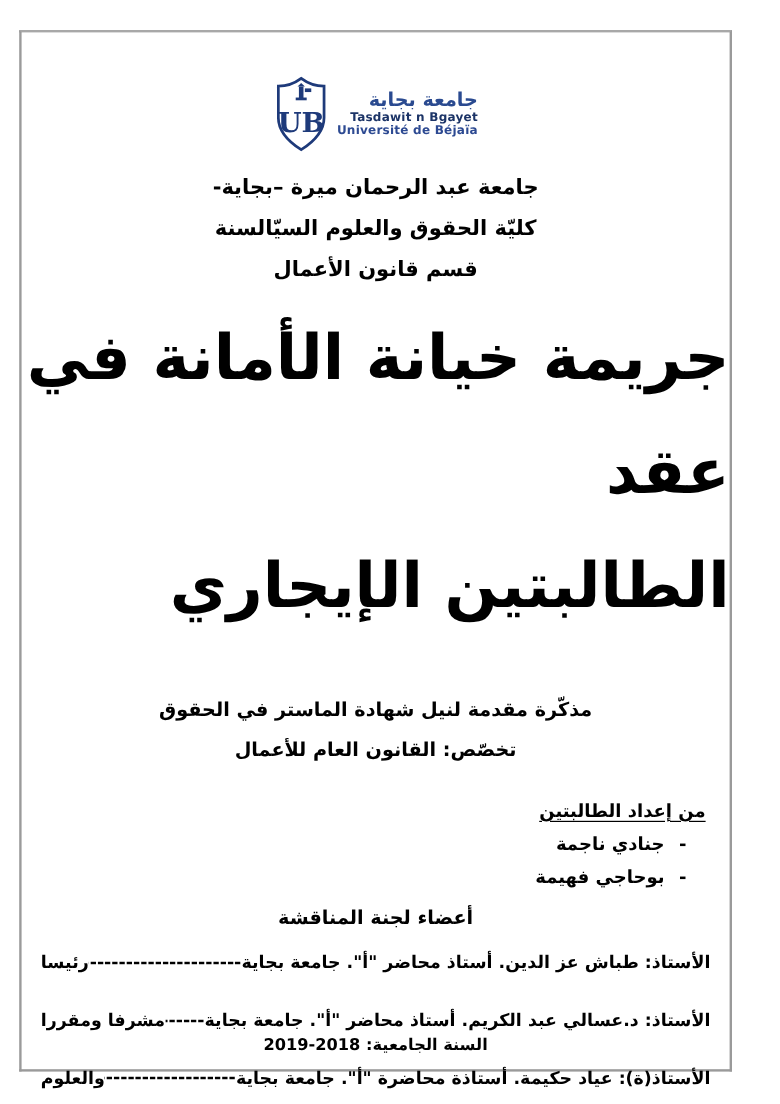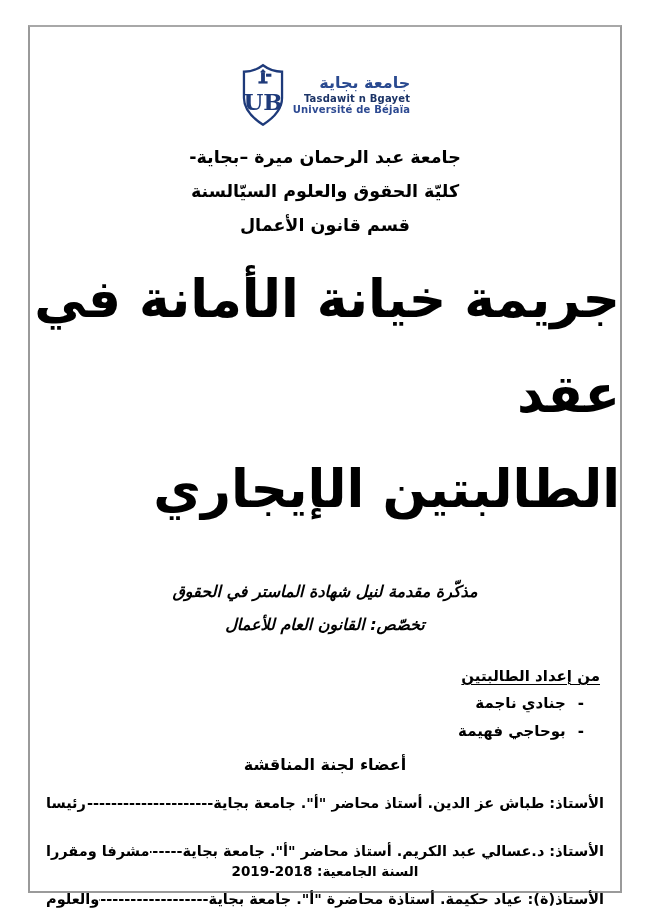--- a/index.html
+++ b/index.html
@@ -11,21 +11,21 @@
     overflow: hidden;
   }
   .page {
     position: relative;
     width: 650px; height: 920px;
     background: #ffffff;
     direction: rtl;
   }
   .frame {
     position: absolute;
-    left: 28px; top: 25px;
+    left: 16px; top: 25px;
     width: 594px; height: 868px;
     border: 2px solid #9a9a9a;
     border-top-color: #a8a8a8;
     background: #ffffff;
   }
 
   
   .logo-row {
     direction: ltr;
     display: flex;
@@ -47,21 +47,21 @@
 
   
   .header { text-align: center; margin-top: 13px; font-weight: bold; font-size: 17.5px; color: #000; }
   .header .hline { line-height: 34px; }
 
   
   .main-title { text-align: right; margin-top: 10px; font-weight: bold; color: #000; }
   .main-title .tline { font-size: 52px; line-height: 95px; letter-spacing: 1px; }
 
   
-  .subtitle { text-align: center; margin-top: 38px; font-weight: bold; font-size: 16px; font-style: italic; }
+  .subtitle { text-align: center; margin-top: 38px; font-weight: bold; font-size: 16px; }
   .subtitle .sline { line-height: 33px; }
 
   
   .columns {
     display: flex;
     justify-content: space-between;
     align-items: flex-start;
     margin-top: 26px;
     padding: 0 20px 0 32px;
     font-weight: bold;

